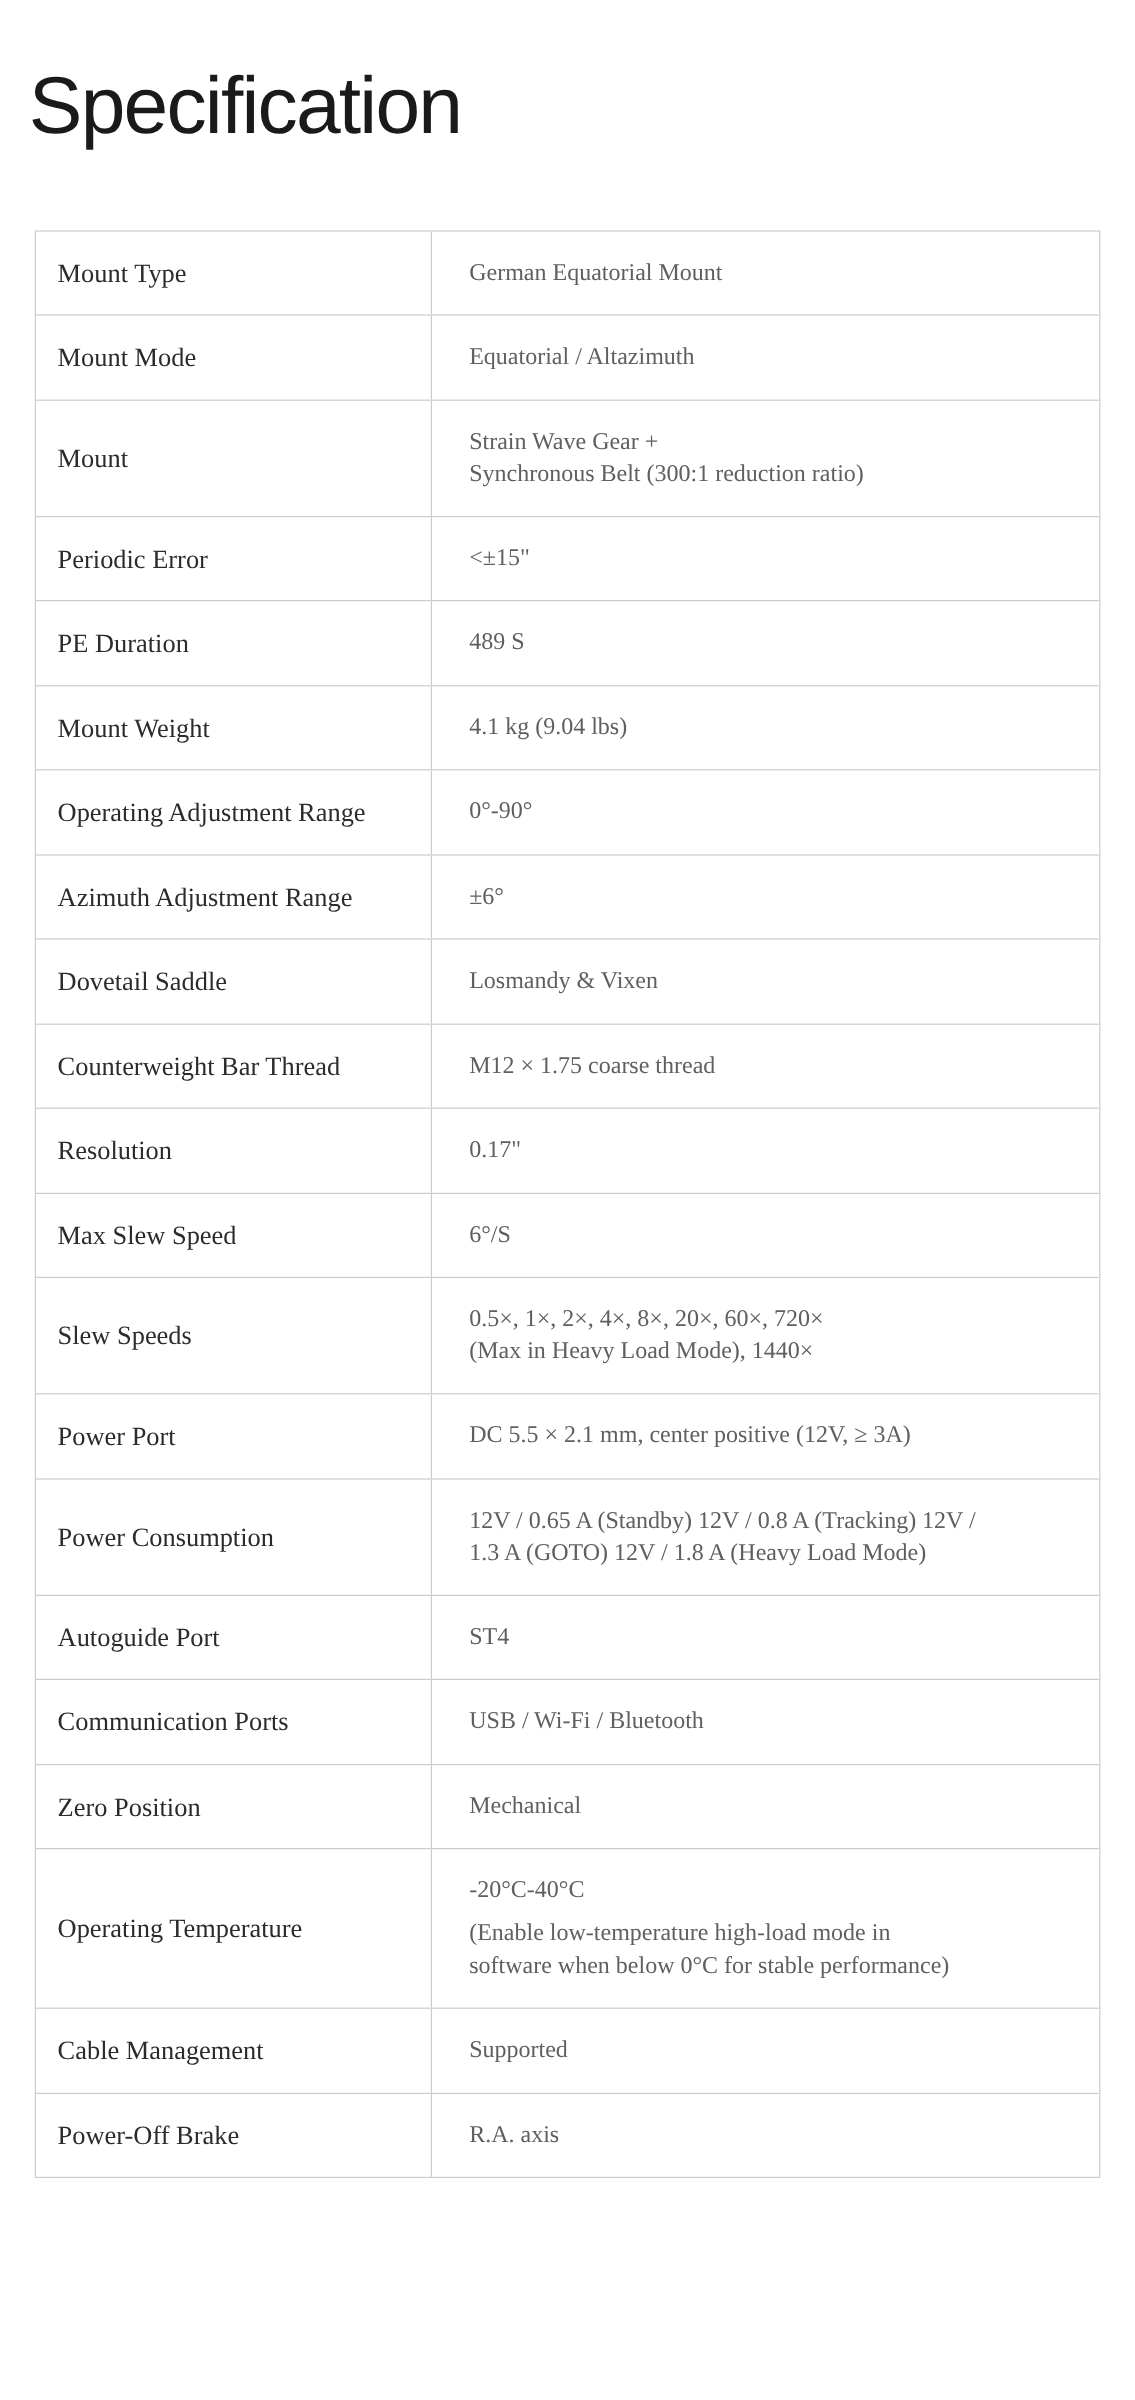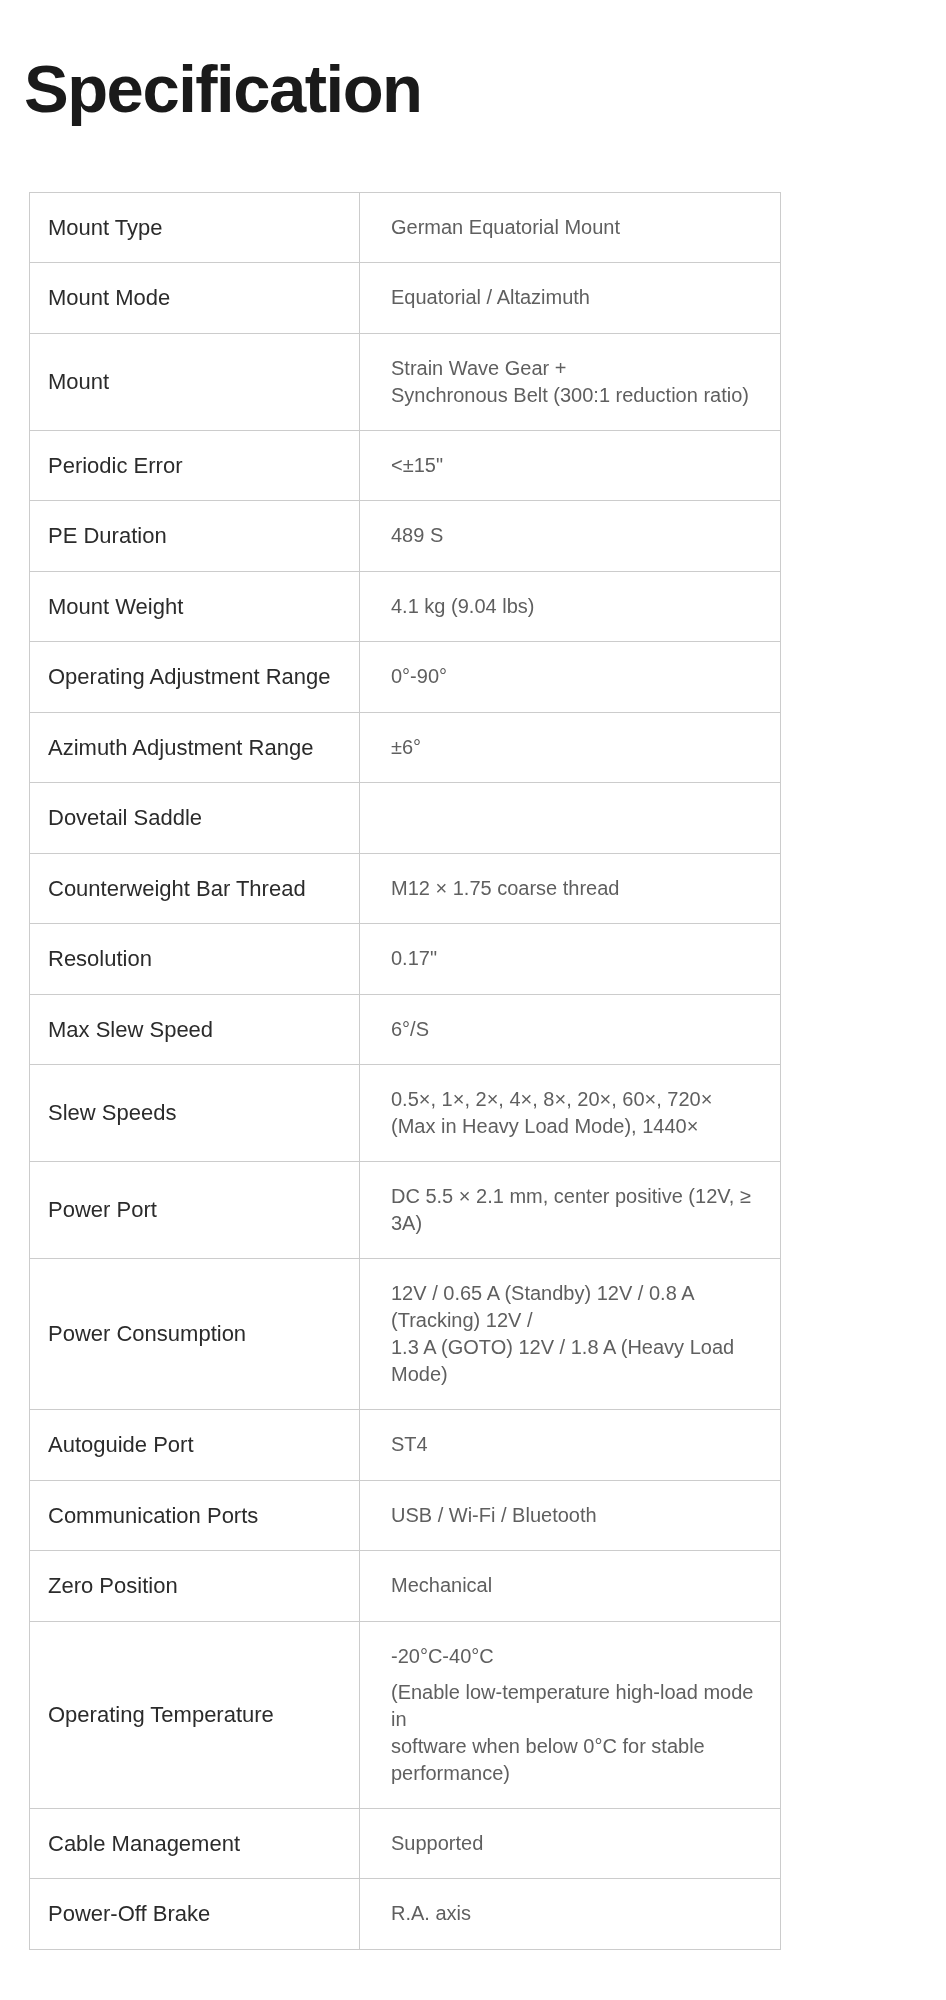--- a/index.html
+++ b/index.html
@@ -17,29 +17,30 @@
   }
   body {
     width: 946px;
     min-height: 2000px;
     font-family: "Liberation Sans", sans-serif;
   }
   .page-title {
     margin: 52px 0 0 24px;
     font-size: 67px;
     line-height: 1.1;
-    font-weight: 700;
+    font-weight: 400;
     letter-spacing: -1.5px;
     color: var(--title-color);
   }
   .spec-table {
     margin: 66px 0 0 29px;
-    width: 752px;
+    width: 888px;
     border: 1px solid var(--border-color);
     background: var(--bg-color);
+    font-family: Liberation Serif, serif;
   }
   .spec-row {
     display: flex;
     align-items: stretch;
     border-top: 1px solid var(--border-color);
   }
   .spec-row:first-child {
     border-top: none;
   }
   .label-cell {
@@ -128,20 +129,23 @@
 
   <div class="spec-row">
     <div class="label-cell">Azimuth Adjustment Range</div>
     <div class="value-cell">
         <p>±6°</p>
       </div>
   </div>
 
   <div class="spec-row">
     <div class="label-cell">Dovetail Saddle</div>
+    <div class="value-cell">
+        <p>Losmandy &amp; Vixen</p>
+      </div>
   </div>
 
   <div class="spec-row">
     <div class="label-cell">Counterweight Bar Thread</div>
     <div class="value-cell">
         <p>M12 × 1.75 coarse thread</p>
       </div>
   </div>
 
   <div class="spec-row">

